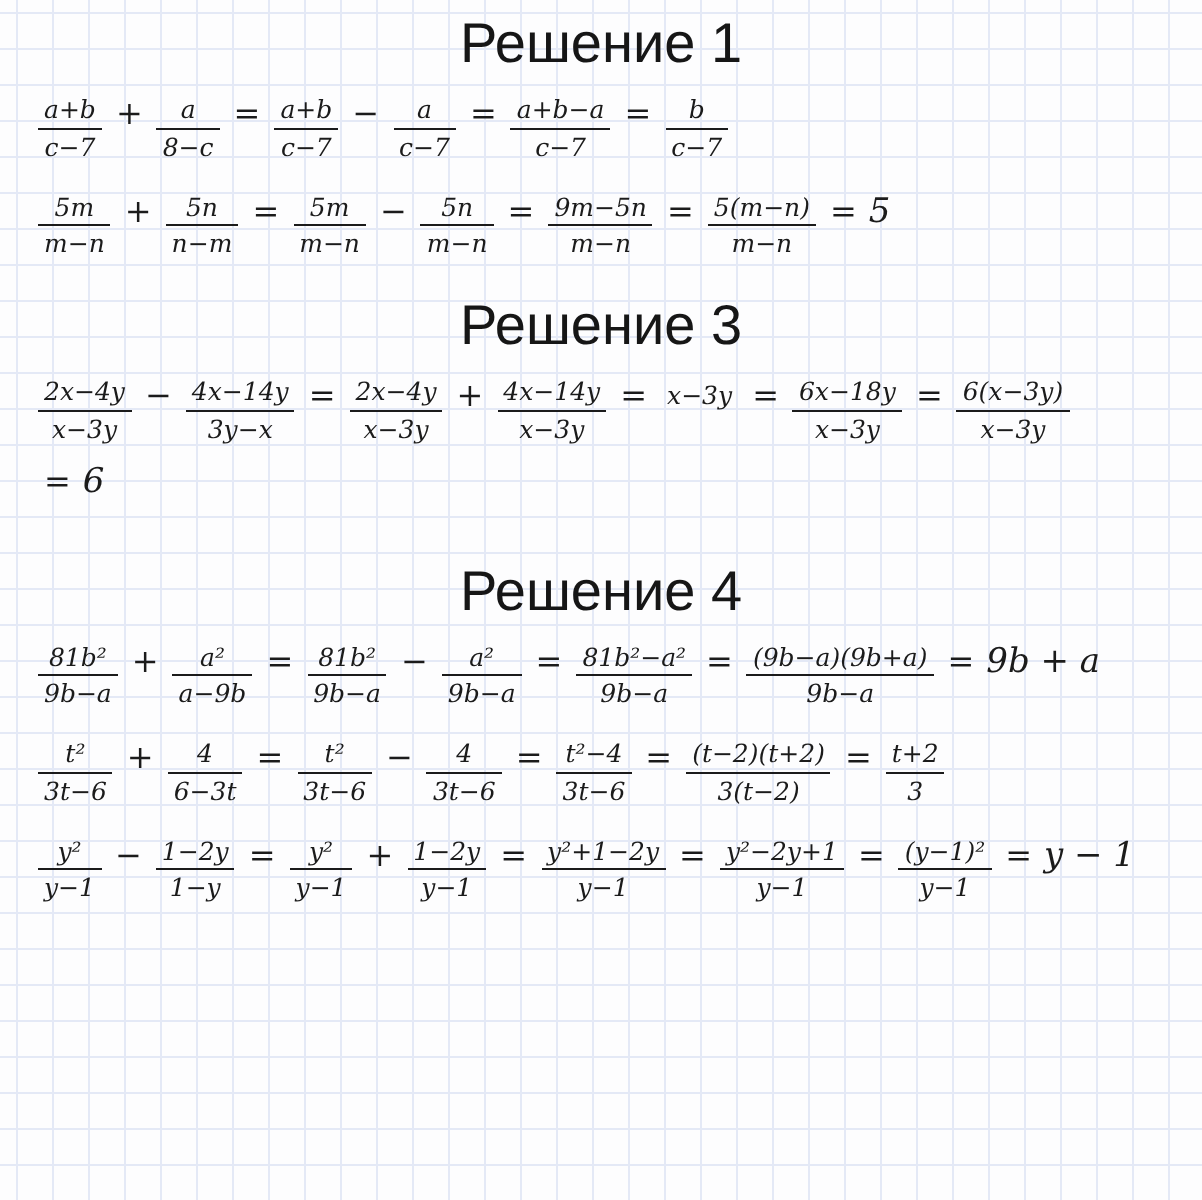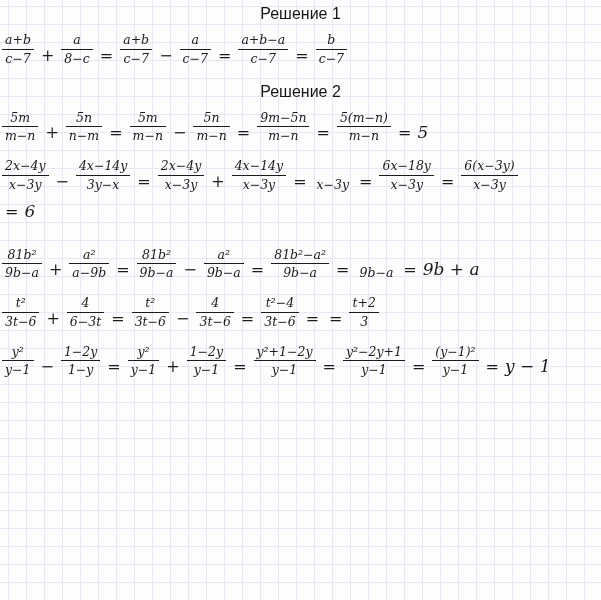--- a/index.html
+++ b/index.html
@@ -17,30 +17,31 @@
     background-position: 8px 6px;
     padding-top: 4px;
     color: #1b1b1b;
   }
   .solution { margin: 0 0 16px 0; }
   .solution:nth-of-type(4) { margin-top: 26px; }
   .title {
     margin: 0 0 9px 0;
     font-family: "Liberation Sans", sans-serif;
     font-weight: 400;
-    font-size: 16px;
+    font-size: 28px;
     line-height: 1.25;
     text-align: center;
     color: #161616;
   }
   .eq { font-family: "DejaVu Serif", serif; }
   .eq-line {
     display: flex;
-    align-items: flex-end;
+    align-items: flex-start;
     flex-wrap: nowrap;
+    padding-left: 17px;
     margin: 2px 0 10px 0;
     white-space: nowrap;
   }
   .frac {
     display: inline-flex;
     flex-direction: column;
     text-align: center;
     font-style: italic;
     font-size: 12.5px;
     line-height: 1.1;
@@ -99,21 +100,20 @@
             <span class="op">=</span>
             <span class="frac">
               <span class="num">b</span>
               <span class="den">c−7</span>
             </span>
           </div>
         </div>
   </section>
 
   <section class="solution">
-    <h2 class="title">Решение 2</h2>
     <div class="eq">
           <div class="eq-line">
             <span class="frac">
               <span class="num">5m</span>
               <span class="den">m−n</span>
             </span>
             <span class="op">+</span>
             <span class="frac">
               <span class="num">5n</span>
               <span class="den">n−m</span>
@@ -138,20 +138,21 @@
               <span class="num">5(m−n)</span>
               <span class="den">m−n</span>
             </span>
             <span class="op">=</span>
             <span class="txt">5</span>
           </div>
         </div>
   </section>
 
   <section class="solution">
+    <h2 class="title">Решение 3</h2>
     <div class="eq">
           <div class="eq-line">
             <span class="frac">
               <span class="num">2x−4y</span>
               <span class="den">x−3y</span>
             </span>
             <span class="op">−</span>
             <span class="frac">
               <span class="num">4x−14y</span>
               <span class="den">3y−x</span>
@@ -182,20 +183,21 @@
             </span>
           </div>
           <div class="eq-line">
             <span class="op">=</span>
             <span class="txt">6</span>
           </div>
         </div>
   </section>
 
   <section class="solution">
+    <h2 class="title">Решение 4</h2>
     <div class="eq">
           <div class="eq-line">
             <span class="frac">
               <span class="num">81b²</span>
               <span class="den">9b−a</span>
             </span>
             <span class="op">+</span>
             <span class="frac">
               <span class="num">a²</span>
               <span class="den">a−9b</span>
@@ -210,20 +212,21 @@
               <span class="num">a²</span>
               <span class="den">9b−a</span>
             </span>
             <span class="op">=</span>
             <span class="frac">
               <span class="num">81b²−a²</span>
               <span class="den">9b−a</span>
             </span>
             <span class="op">=</span>
             <span class="frac">
+              <span class="num">(9b−a)(9b+a)</span>
               <span class="den">9b−a</span>
             </span>
             <span class="op">=</span>
             <span class="txt">9b + a</span>
           </div>
         </div>
   </section>
 
   <section class="solution">
     <div class="eq">
@@ -246,20 +249,24 @@
             <span class="frac">
               <span class="num">4</span>
               <span class="den">3t−6</span>
             </span>
             <span class="op">=</span>
             <span class="frac">
               <span class="num">t²−4</span>
               <span class="den">3t−6</span>
             </span>
             <span class="op">=</span>
+            <span class="frac">
+              <span class="num">(t−2)(t+2)</span>
+              <span class="den">3(t−2)</span>
+            </span>
             <span class="op">=</span>
             <span class="frac">
               <span class="num">t+2</span>
               <span class="den">3</span>
             </span>
           </div>
         </div>
   </section>
 
   <section class="solution">

